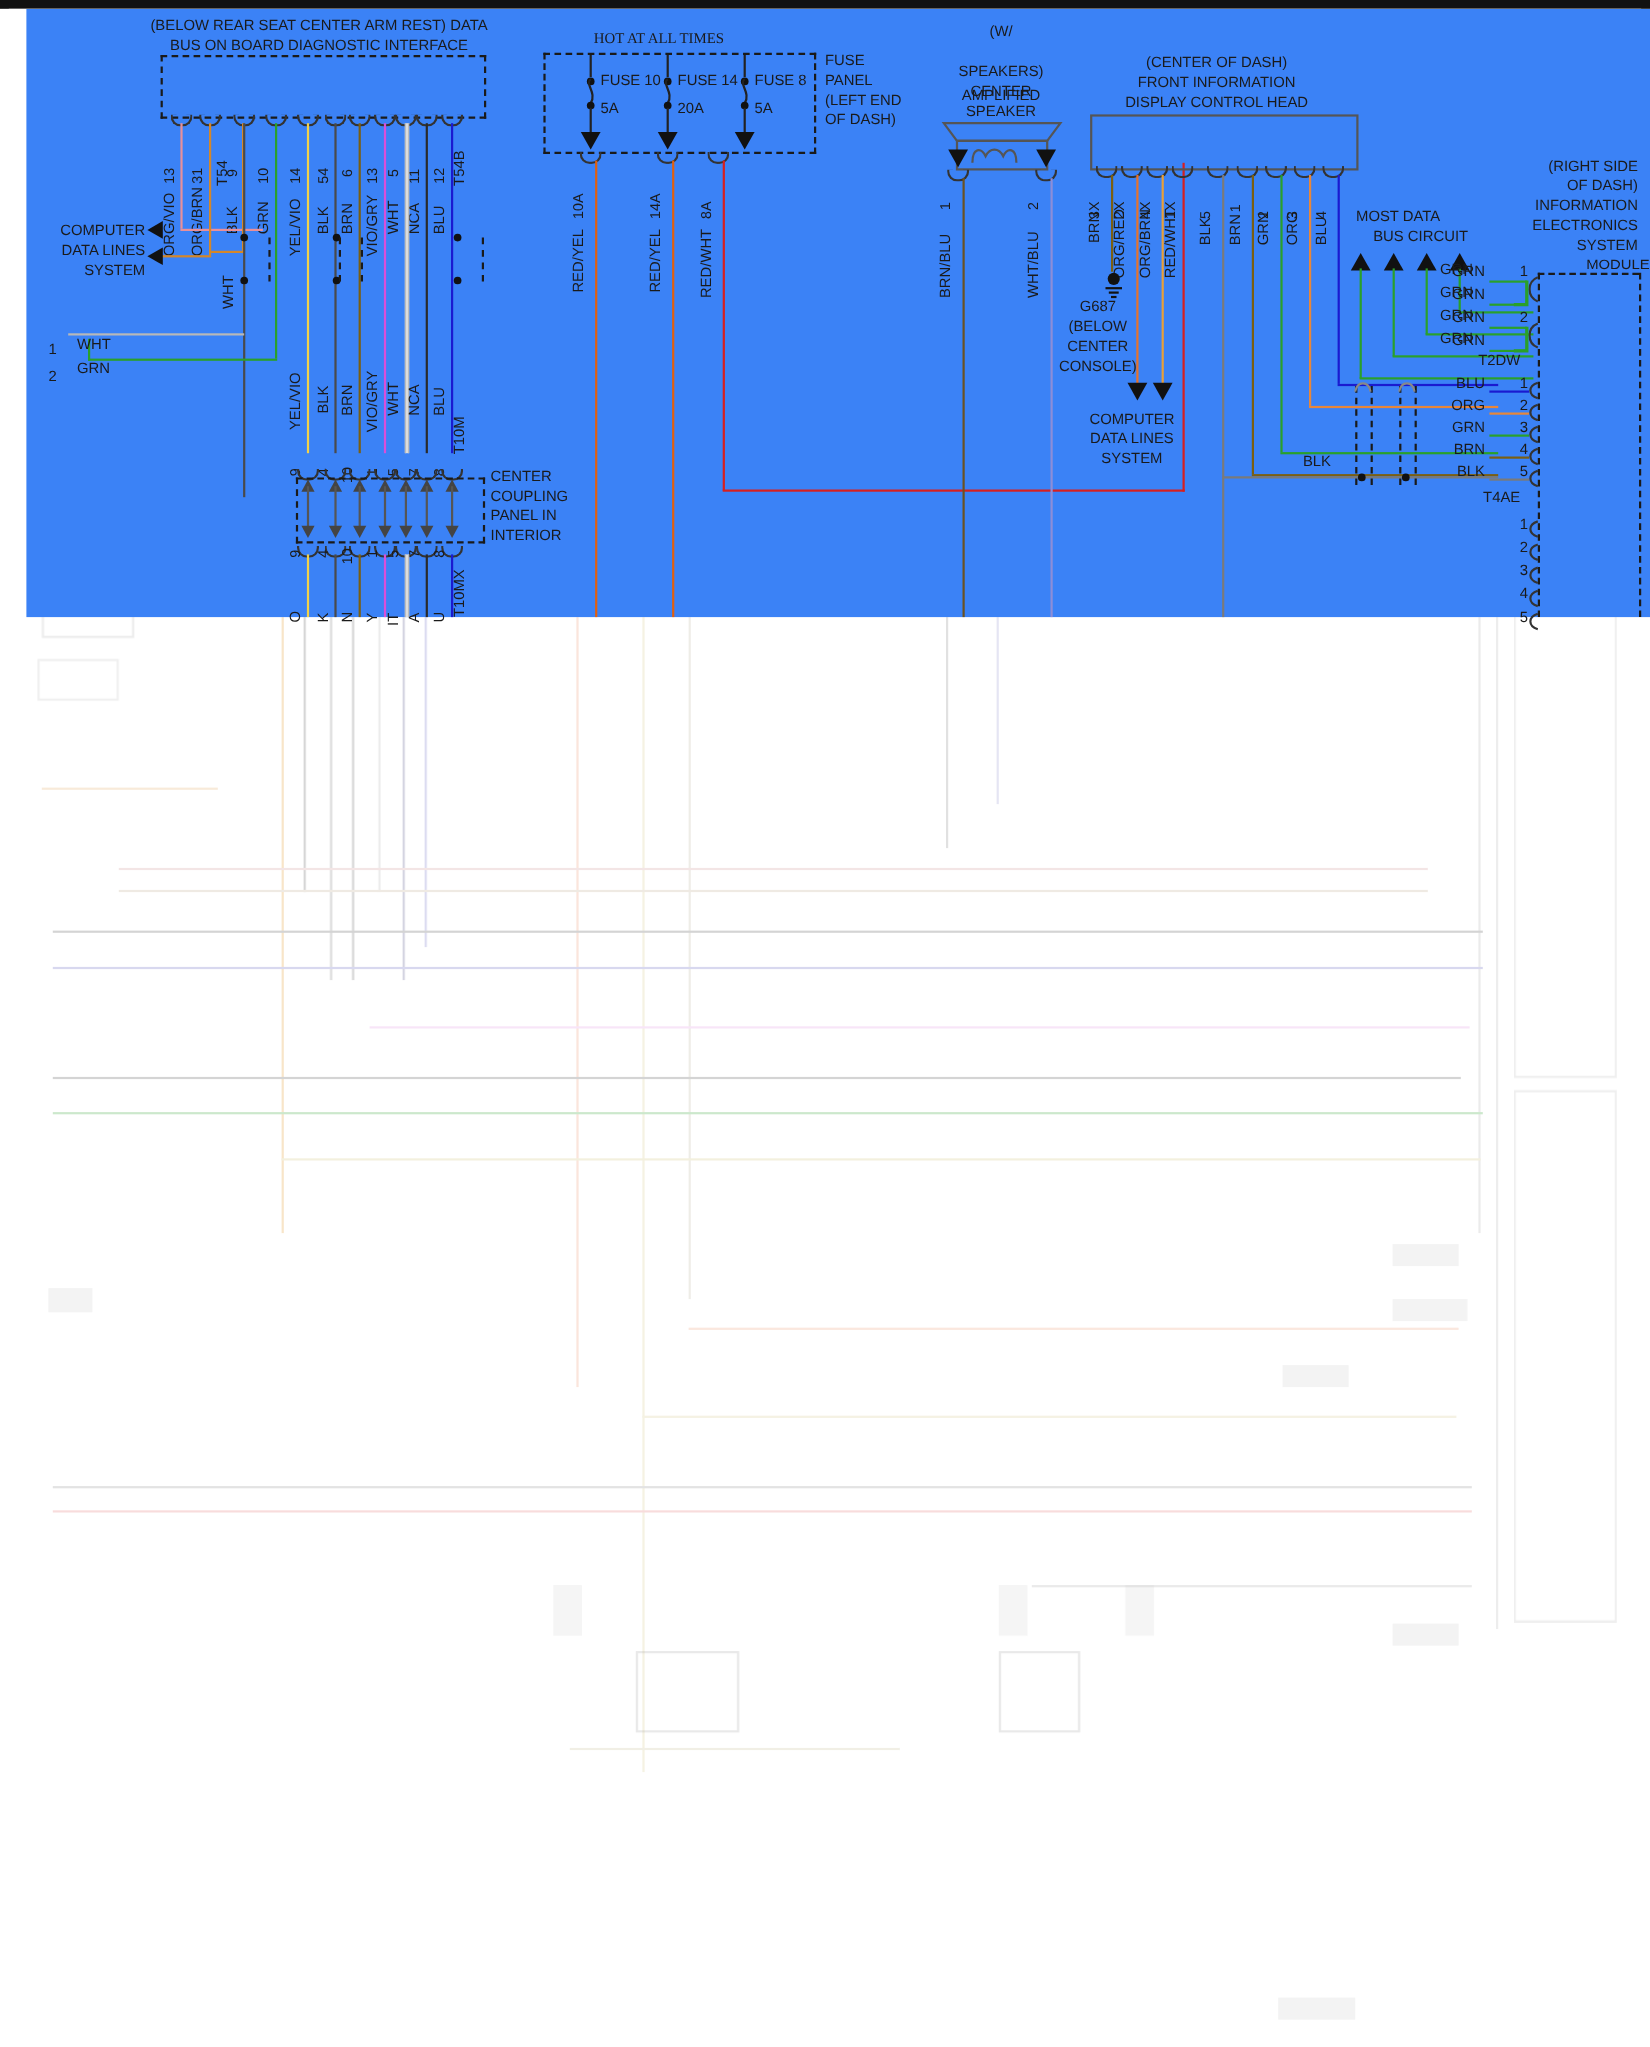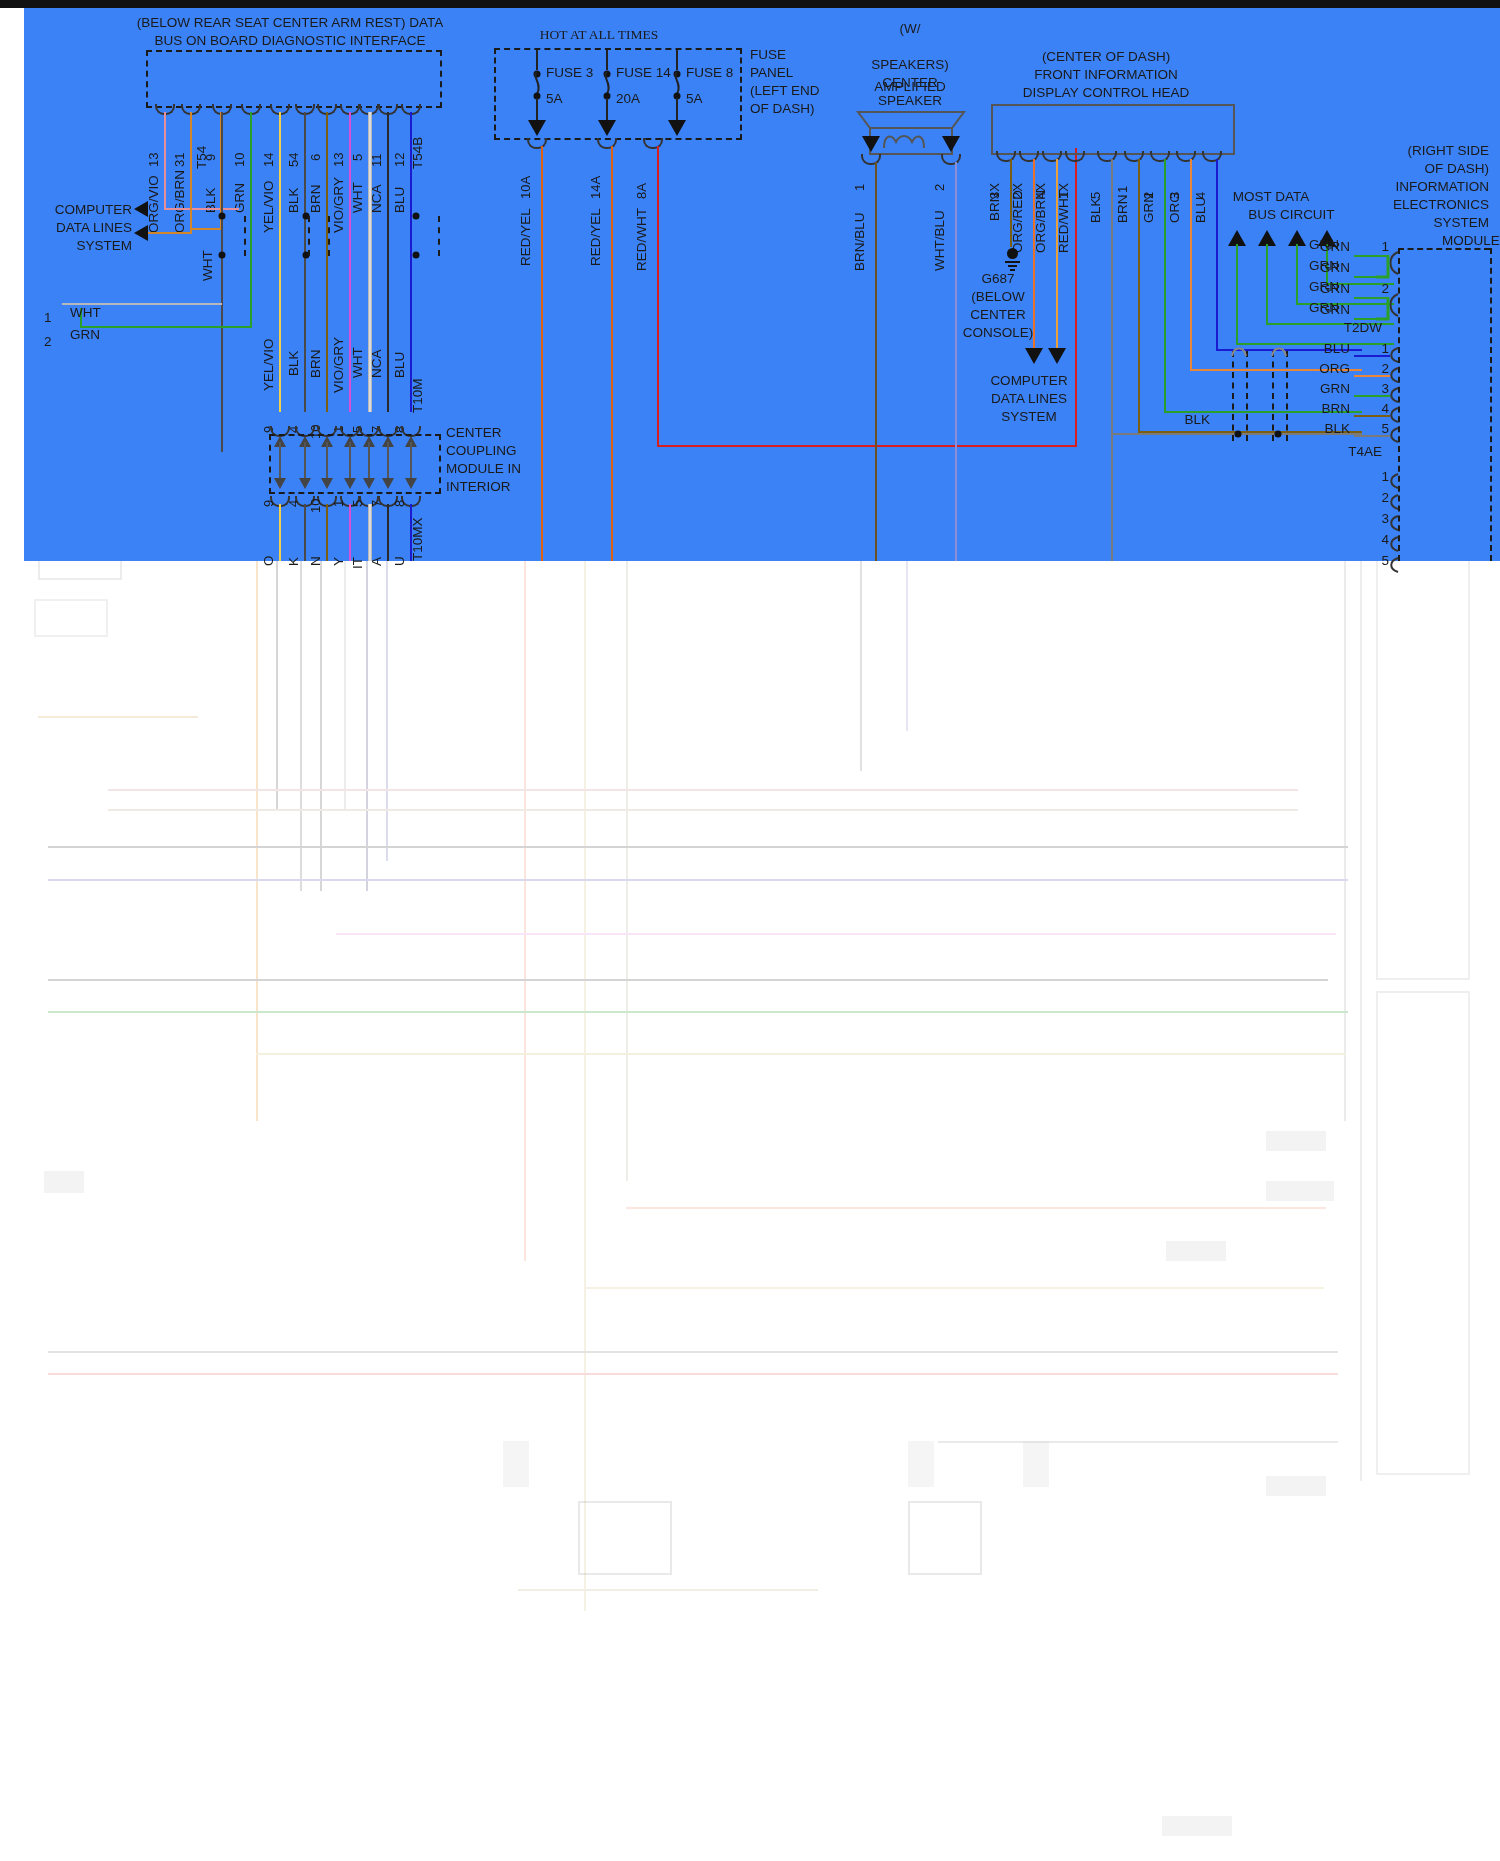--- a/index.html
+++ b/index.html
@@ -233,21 +233,21 @@
       <div class="arrowDs" style="left:250px;top:470px;"></div>
       <div class="arrowDs" style="left:275px;top:470px;"></div>
       <div class="arrowDs" style="left:297px;top:470px;"></div>
       <div class="arrowDs" style="left:320px;top:470px;"></div>
       <div class="arrowDs" style="left:339px;top:470px;"></div>
       <div class="arrowDs" style="left:358px;top:470px;"></div>
       <div class="arrowDs" style="left:381px;top:470px;"></div>
 
       <div class="t" style="left:422px;top:418px;">CENTER</div>
       <div class="t" style="left:422px;top:436px;">COUPLING</div>
-      <div class="t" style="left:422px;top:454px;">MODULE IN</div>
+      <div class="t" style="left:422px;top:454px;">PANEL IN</div>
       <div class="t" style="left:422px;top:472px;">INTERIOR</div>
 
       <div class="term" style="left:256px;top:488px;"></div>
       <div class="term" style="left:281px;top:488px;"></div>
       <div class="term" style="left:303px;top:488px;"></div>
       <div class="term" style="left:326px;top:488px;"></div>
       <div class="term" style="left:345px;top:488px;"></div>
       <div class="term" style="left:364px;top:488px;"></div>
       <div class="term" style="left:387px;top:488px;"></div>
 
@@ -285,21 +285,21 @@
       <div class="t" style="left:726px;top:94px;">OF DASH)</div>
 
       <div class="vline" style="left:512px;top:42px;height:20px;background:#222;"></div>
       <div class="dot" style="left:513px;top:66px;"></div>
       <svg style="position:absolute;left:505px;top:62px;" width="18" height="30">
           <path d="M8,2 C2,6 14,14 8,24" stroke="#222" stroke-width="2" fill="none"></path>
         </svg>
       <div class="dot" style="left:513px;top:88px;"></div>
       <div class="vline" style="left:512px;top:90px;height:26px;background:#222;"></div>
       <div class="arrowD" style="left:504px;top:112px;"></div>
-      <div class="t" style="left:522px;top:58px;">FUSE 3</div>
+      <div class="t" style="left:522px;top:58px;">FUSE 10</div>
       <div class="t" style="left:522px;top:84px;">5A</div>
       <div class="term" style="left:513px;top:130px;"></div>
       <div class="vtn" style="left:508px;top:178px;">10A</div>
       <div class="vt" style="left:508px;top:245px;">RED/YEL</div>
       <div class="wire vline" style="left:517px;top:138px;height:415px;background:#e06010;"></div>
 
       <div class="vline" style="left:582px;top:42px;height:20px;background:#222;"></div>
       <div class="dot" style="left:583px;top:66px;"></div>
       <svg style="position:absolute;left:575px;top:62px;" width="18" height="30">
           <path d="M8,2 C2,6 14,14 8,24" stroke="#222" stroke-width="2" fill="none"></path>

